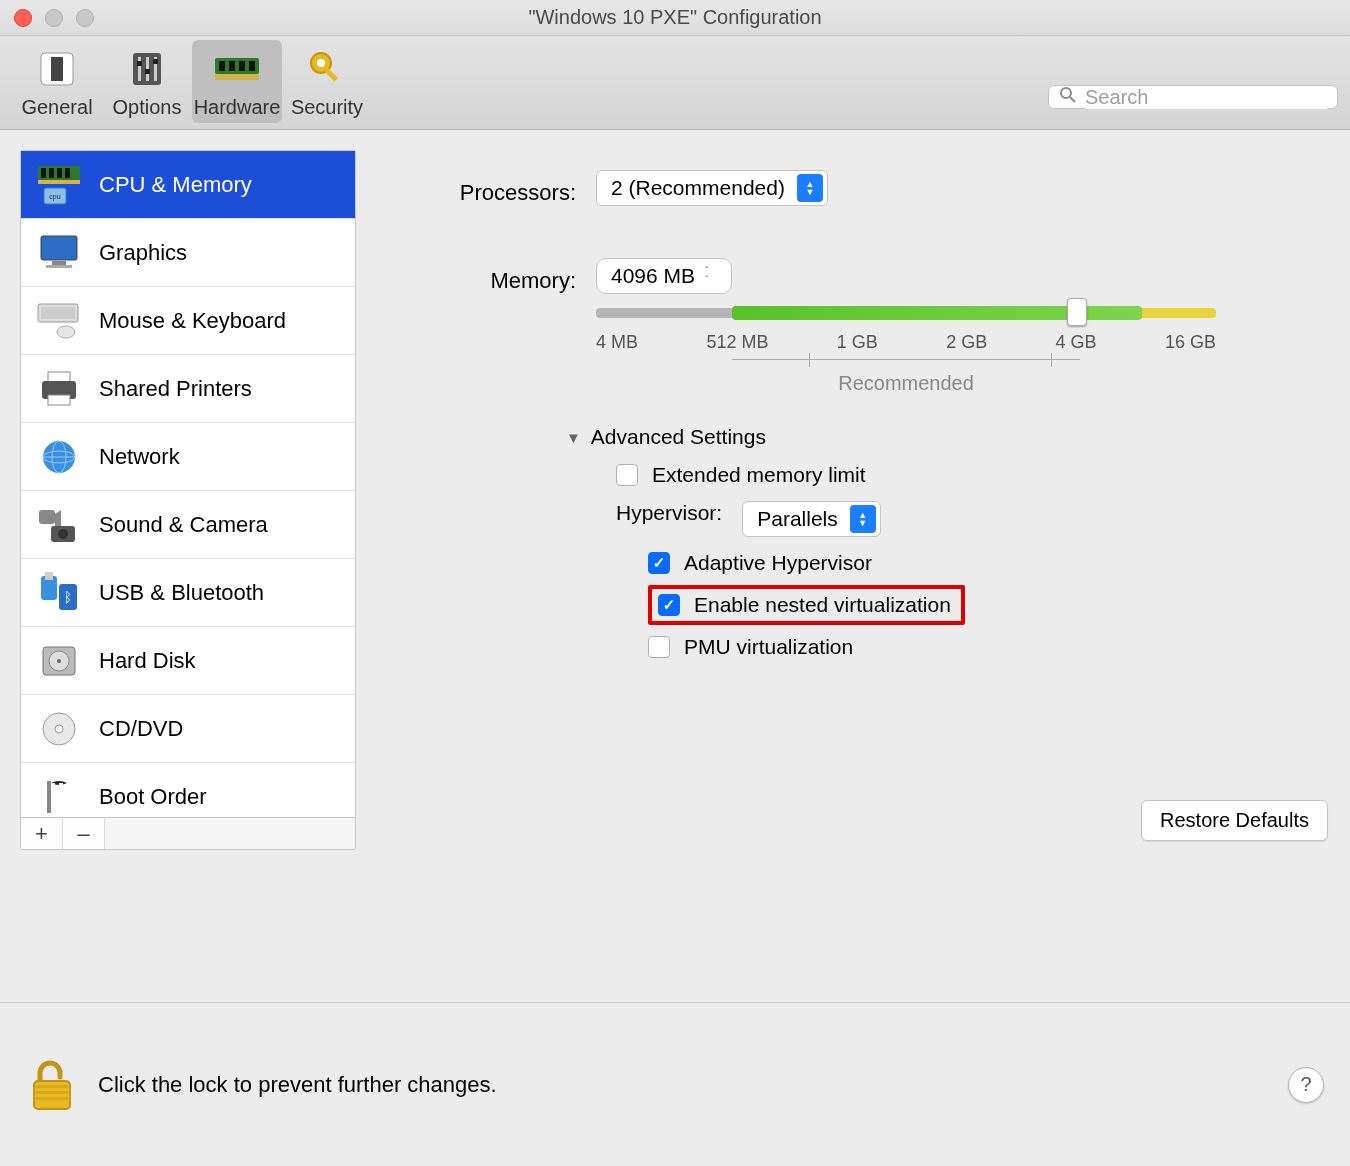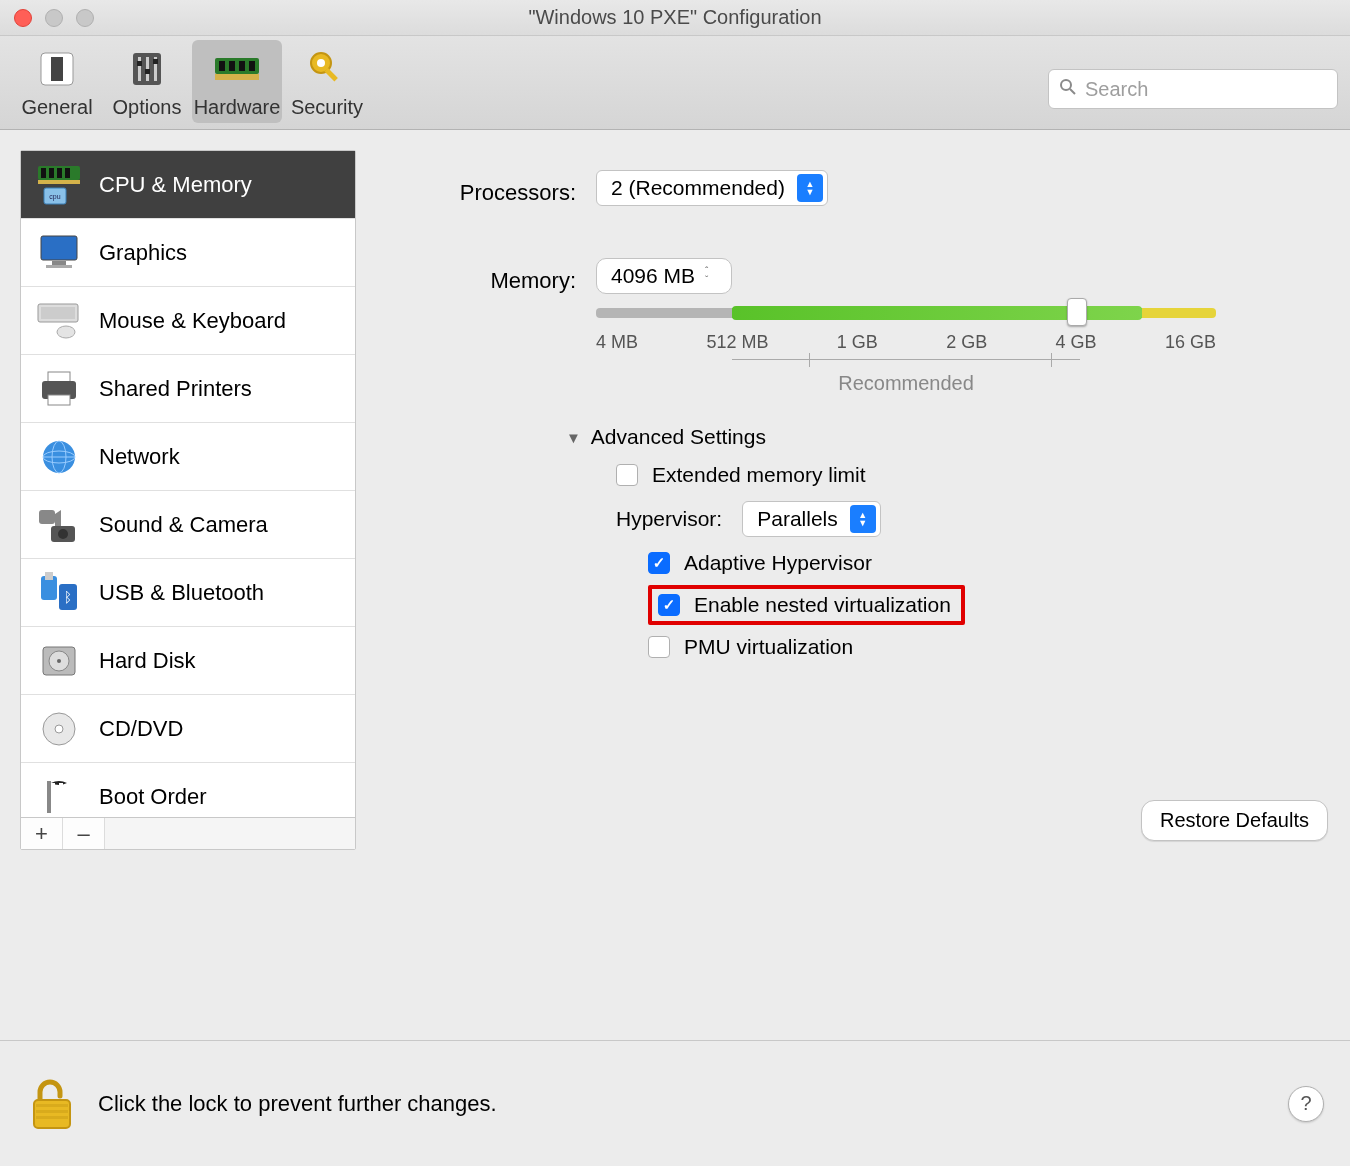--- a/index.html
+++ b/index.html
@@ -32,38 +32,38 @@
   background: linear-gradient(#e3e3e3, #d5d5d5);
   border-bottom: 1px solid #b3b3b3;
   display: flex; align-items: flex-end; padding: 0 12px 6px 12px;
 }
 .tbutton { width: 90px; text-align: center; cursor: pointer; border-radius: 6px; padding-top: 4px; padding-bottom: 4px; }
 .tbutton.active { background: #bfbfbf; }
 .tbutton .ticon { height: 50px; display:flex; align-items:center; justify-content:center; }
 .tbutton .tlabel { font-size: 20px; color: #333; margin-top: 2px; }
 .spacer { flex: 1; }
 .searchbox {
-  width: 290px; height: 40px; background: #fff; border-radius: 6px; border: 1px solid #c3c3c3;
+  width: 290px; height: 24px; background: #fff; border-radius: 6px; border: 1px solid #c3c3c3;
   display:flex; align-items:center; padding: 0 10px; margin-bottom: 14px;
 }
 .searchbox .sicon { color: #8a8a8a; margin-right: 8px; }
 .searchbox input { border: none; outline: none; font-size: 20px; width: 100%; color: #333; }
 .searchbox input::placeholder { color: #9e9e9e; }
 
 .content { display: flex; padding: 20px; height: 740px; }
 
 .sidebar {
   width: 336px; background: #fff; border: 1px solid #c8c8c8; border-radius: 2px;
   display:flex; flex-direction:column;
 }
 .side-item {
   height: 68px; display:flex; align-items:center; padding-left: 14px;
   border-bottom: 1px solid #e0e0e0; font-size: 22px; cursor: pointer;
 }
-.side-item.selected { background: #404040; color: #fff; }
+.side-item.selected { background: #1d4ed8; color: #fff; }
 .side-item .sicon2 { width: 48px; height: 48px; margin-right: 16px; display:flex; align-items:center; justify-content:center; }
 .side-foot { display:flex; border-top: 1px solid #c8c8c8; height: 32px; }
 .side-foot button { width: 42px; background: #fdfdfd; border: none; border-right: 1px solid #dcdcdc; font-size: 22px; cursor:pointer; color:#444; }
 .side-foot .blank { flex:1; background:#f5f5f5; }
 
 .panel { flex:1; padding-left: 40px; padding-top: 20px; }
 .row { display:flex; align-items:flex-end; margin-bottom: 28px; }
 .rlabel { width: 180px; text-align: right; margin-right: 20px; font-size: 22px; }
 .select {
   background: #fff; border: 1px solid #c3c3c3; border-radius: 6px;
@@ -87,29 +87,29 @@
 .reco-line::before{left:22%;} .reco-line::after{right:8%;}
 
 .adv-header { display:flex; align-items:center; margin-left: 170px; margin-top: 30px; margin-bottom: 14px; cursor:pointer; }
 .adv-header .tri { margin-right: 10px; color:#666; font-size:15px; }
 .adv-header .atitle { font-size: 21px; }
 
 .adv-body { margin-left: 220px; }
 .checkrow { display:flex; align-items:center; margin: 10px 0; font-size:21px; }
 .checkbox { width:22px; height:22px; border:1px solid #b0b0b0; border-radius:4px; margin-right:14px; cursor:pointer; display:flex; align-items:center; justify-content:center; background:#fff;}
 .checkbox.checked { background:#0a6cff; border-color:#0a6cff; color:#fff; font-size:15px; font-weight:bold; }
-.hyprow { display:flex; align-items:center; margin: 14px 0 14px 0; }
+.hyprow { display:flex; margin: 14px 0 14px 0; }
 .hyprow .hlabel { margin-right: 20px; font-size:21px; }
 .highlight { border: 4px solid #e00000; padding: 4px 10px 4px 6px; display:inline-flex; align-items:center; border-radius:2px; }
 
 .restore { position:absolute; right:22px; top: 800px; }
-.btn { background:#fff; border:1px solid #c3c3c3; border-radius:13px; padding:8px 18px; font-size:20px; cursor:pointer; box-shadow:0 1px 1px rgba(0,0,0,.1); }
+.btn { background:#fff; border:1px solid #c3c3c3; border-radius:6px; padding:8px 18px; font-size:20px; cursor:pointer; box-shadow:0 1px 1px rgba(0,0,0,.1); }
 
 .footer {
-  position:absolute; left:0; right:0; bottom:0; height: 126px;
+  position:absolute; left:0; right:0; bottom:0; height: 164px;
   border-top: 1px solid #c8c8c8; background:#ececec;
   display:flex; align-items:center; padding: 0 26px;
 }
 .footer .lockicon { width:52px; height:56px; margin-right: 20px; }
 .footer .msg { font-size:22px; flex:1; }
 .helpbtn { width:36px; height:36px; border-radius:50%; border:1px solid #b0b0b0; background:#fff; display:flex;align-items:center;justify-content:center; font-size:20px; color:#555; cursor:pointer; box-shadow:0 1px 2px rgba(0,0,0,.15);}
 </style>
 </head>
 <body>
 

